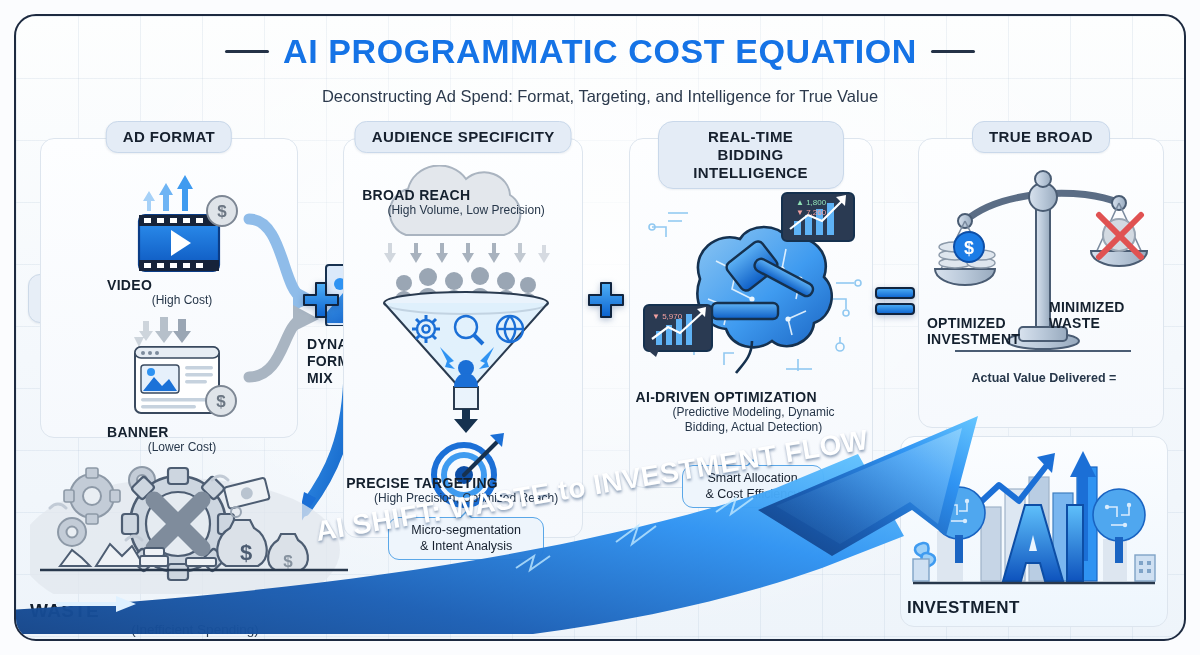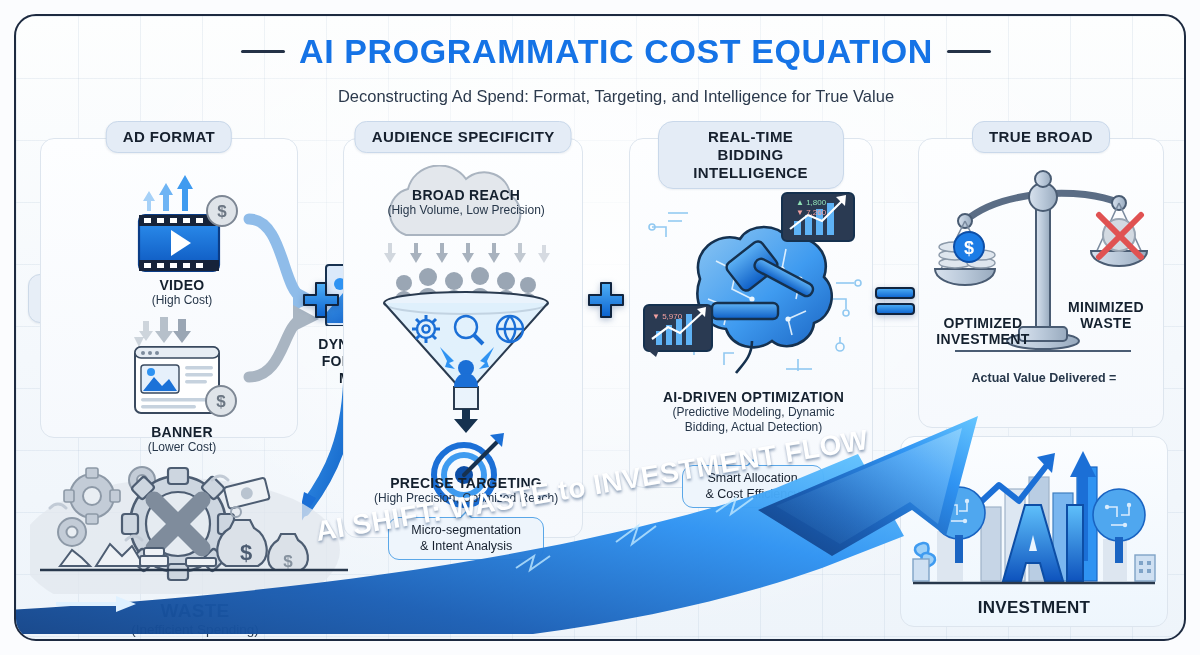--- a/index.html
+++ b/index.html
@@ -36,21 +36,21 @@
     pointer-events: none;
   }
   #vignette {
     position: absolute; inset: 0;
     background: radial-gradient(ellipse at 50% 40%, rgba(255,255,255,.85) 0%, rgba(255,255,255,0) 70%);
     pointer-events: none;
   }
 
   
   #title-wrap {
-    position: absolute; left: 16px; top: 16px; width: 100%;
+    position: absolute; left: 0; top: 16px; width: 100%;
     text-align: center;
   }
   .title-row { display: flex; align-items: center; justify-content: center; gap: 14px; }
   .title-rule { width: 44px; height: 3px; background: #243247; border-radius: 2px; }
   #main-title {
     font-size: 34px; font-weight: 700; letter-spacing: .6px;
     color: #1573e6;
     text-shadow: 0 1px 0 rgba(255,255,255,.9);
   }
   #subtitle {
@@ -102,21 +102,21 @@
     background: #e7eef7;
     border: 1.5px solid #ccd9e8;
     border-radius: 12px;
     padding: 7px 12px;
     font-size: 14px; font-weight: 700; color: #16202e;
     text-align: center; line-height: 1.18;
     box-shadow: 0 1px 2px rgba(30,50,80,.08);
   }
 
   
-  .lbl-main { font-size: 14px; font-weight: 700; color: #14202e; letter-spacing: .3px; text-align:center; }
+  .lbl-main { font-size: 14px; font-weight: 700; color: #14202e; letter-spacing: .3px; }
   .lbl-sub  { font-size: 12px; font-weight: 400; color: #27374a; text-align:center; line-height:1.25; }
 
   .callout {
     background: #eef5fc;
     border: 1.6px solid #5aa7e8;
     border-radius: 11px;
     padding: 5px 11px;
     font-size: 12.5px; color: #16202e; text-align: center; line-height: 1.25;
     position: relative;
   }

